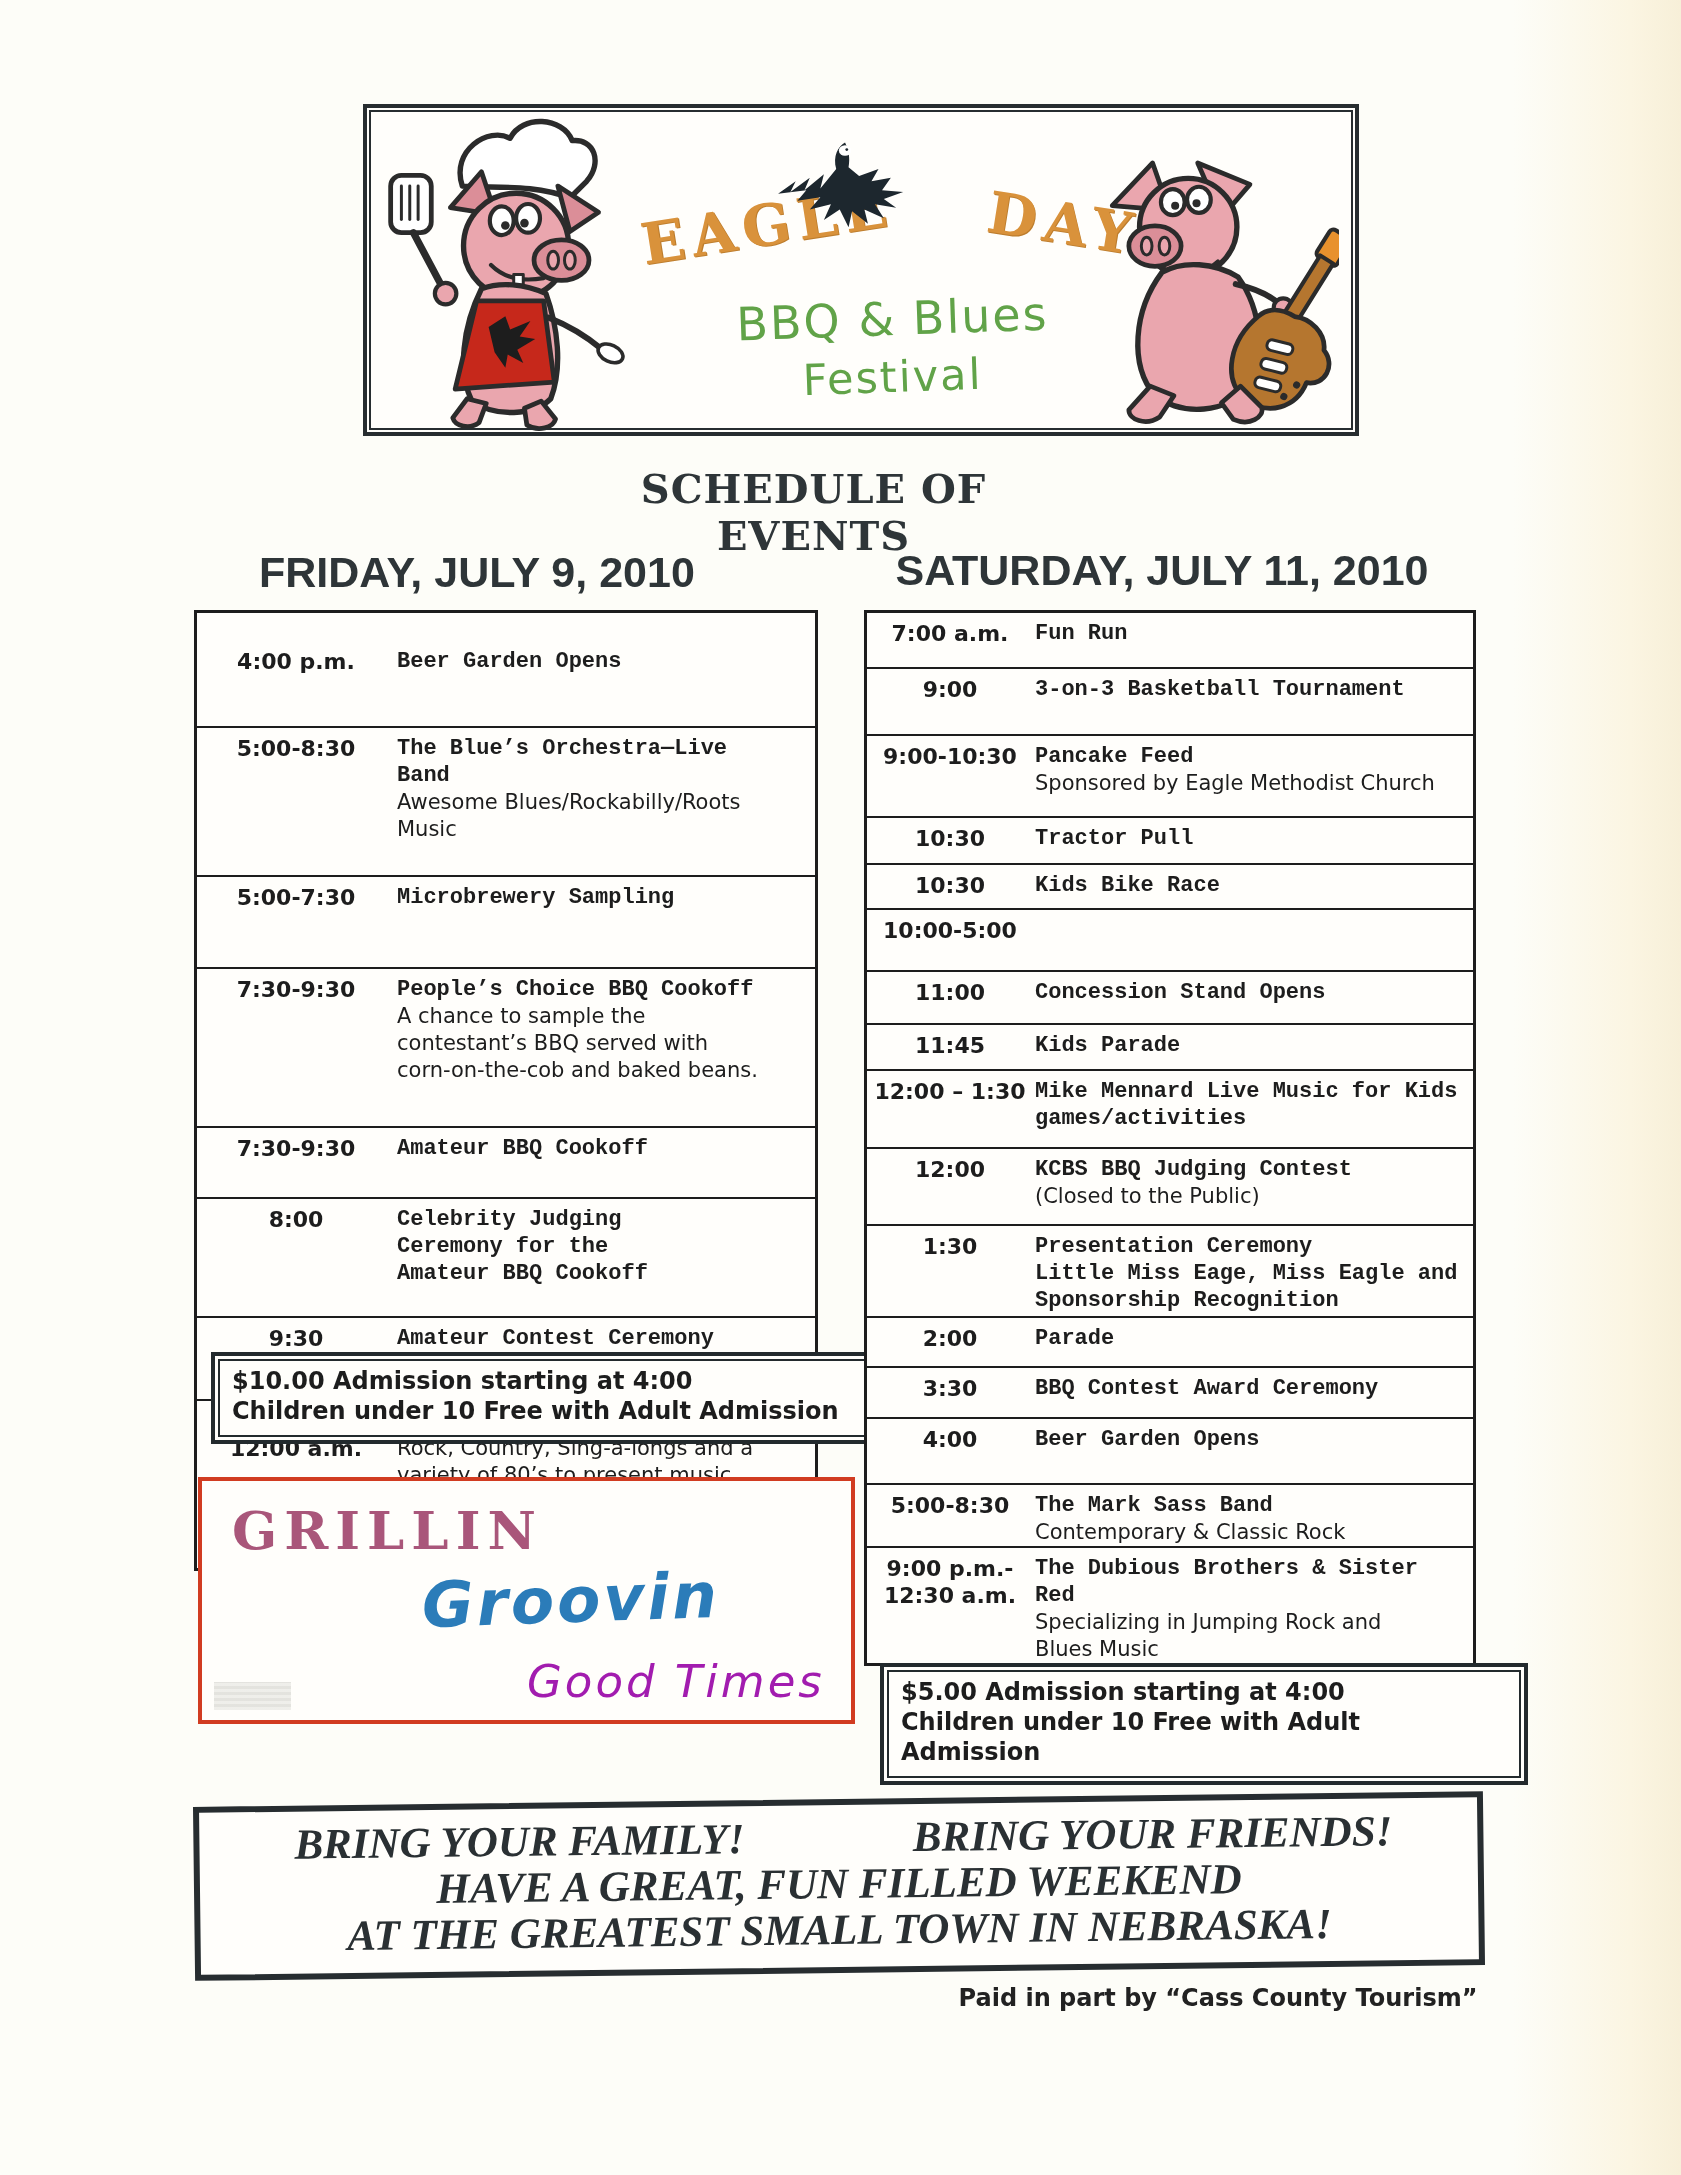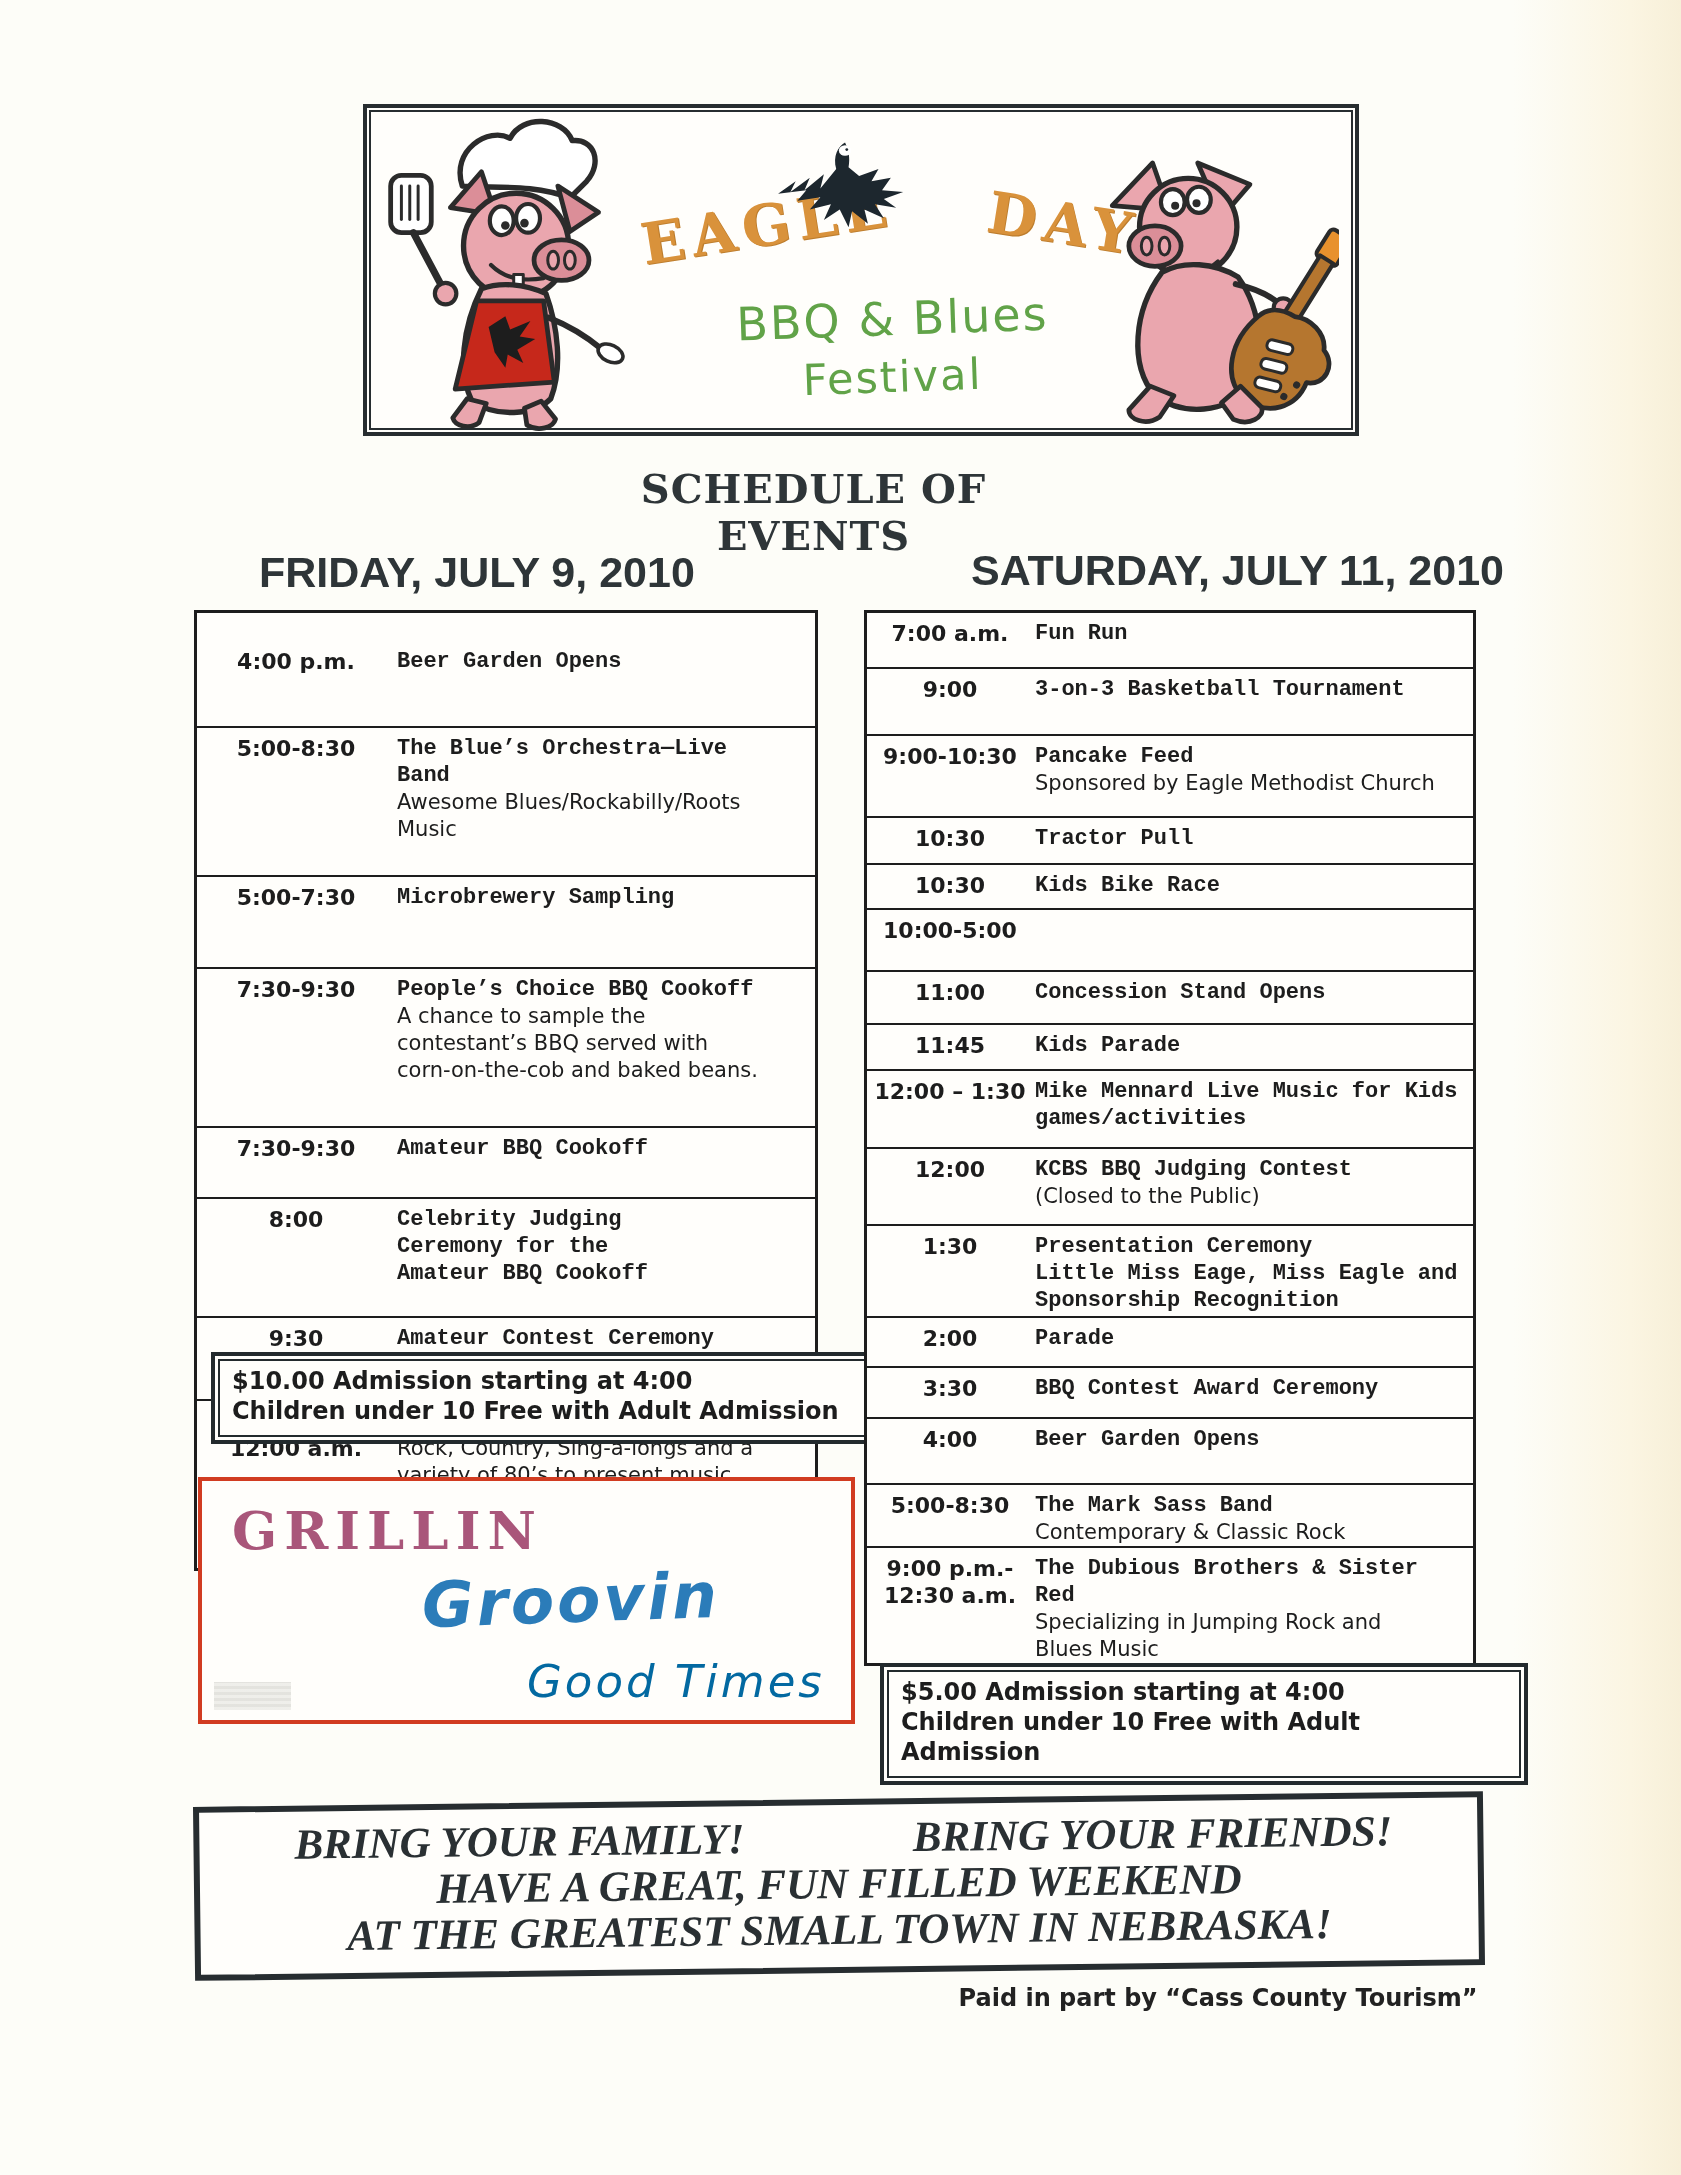--- a/index.html
+++ b/index.html
@@ -24,21 +24,21 @@
                  color:#61a348; letter-spacing:2px; transform:rotate(-2deg); }
   .sub1 { top:184px; font-size:46px; }
   .sub2 { top:244px; font-size:43px; }
 
   
   .schedule-heading { position:absolute; left:566px; top:465px; width:495px; text-align:center;
     font-family:"DejaVu Serif", serif; font-weight:bold; font-size:40px; letter-spacing:1px; color:#2e3538; }
   .day-heading { position:absolute; font-family:Liberation Sans, sans-serif; font-weight:bold;
                  font-size:43px; color:#2e3538; white-space:nowrap; }
   .friday-heading { left:259px; top:548px; }
-  .saturday-heading { left:892px; top:546px; width:612px; text-align:right; }
+  .saturday-heading { left:856px; top:546px; width:612px; text-align:center; }
 
   
   .sch-table { position:absolute; border:3px solid #1d1d1d; box-sizing:border-box; background:#fffefb; }
   .friday-table   { left:194px; top:610px; width:624px; }
   .saturday-table { left:864px; top:610px; width:612px; }
   .row { display:grid; box-sizing:border-box; padding:7px 8px 0 0; border-top:2px solid #1d1d1d; }
   .sch-table .row:first-child { border-top:none; }
   .friday-table .row   { grid-template-columns:198px 1fr;margin-top:28px; }
   .saturday-table .row { grid-template-columns:166px 1fr; }
   .cell-time { text-align:center; font-weight:bold; font-size:22px; line-height:27px; white-space:pre-line; }
@@ -55,21 +55,21 @@
   .saturday-admission { left:880px; top:1663px; width:648px; }
 
   
   .promo-box { position:absolute; left:198px; top:1477px; width:657px; height:247px;
                border:4px solid #d13c21; box-sizing:border-box; background:#fffefb; }
   .promo-grillin { position:absolute; left:30px; top:18px; font-family:"DejaVu Serif", serif;
                    font-weight:bold; font-size:53px; letter-spacing:7px; color:#a9567a; }
   .promo-groovin { position:absolute; left:220px; top:83px; font-weight:bold; font-style:italic;
                    font-size:63px; letter-spacing:3px; color:#2b7cb9; transform:rotate(-2deg); }
   .promo-goodtimes { position:absolute; left:325px; top:174px; font-style:italic;
-                     font-size:45px; letter-spacing:3px; color:#0369a1; }
+                     font-size:45px; letter-spacing:3px; color:#a21caf; }
   .promo-artifact { position:absolute; left:12px; bottom:10px; width:77px; height:28px; opacity:.6;
                     background:repeating-linear-gradient(0deg,#e4e4df 0 3px,#d1d1cb 3px 6px); }
 
   
   .footer-banner { position:absolute; left:194px; top:1799px; width:1290px; box-sizing:border-box;
                    border:6px solid #272d30; background:#fffefb; transform:rotate(-0.7deg);
                    padding:10px 0 14px; font-family:"Liberation Serif","DejaVu Serif",serif;
                    font-weight:bold; font-style:italic; font-size:43px; line-height:46px; color:#2a3033; }
   .fb-line1 { display:flex; justify-content:space-between; padding:0 85px 0 95px; }
   .fb-center { text-align:center; }

